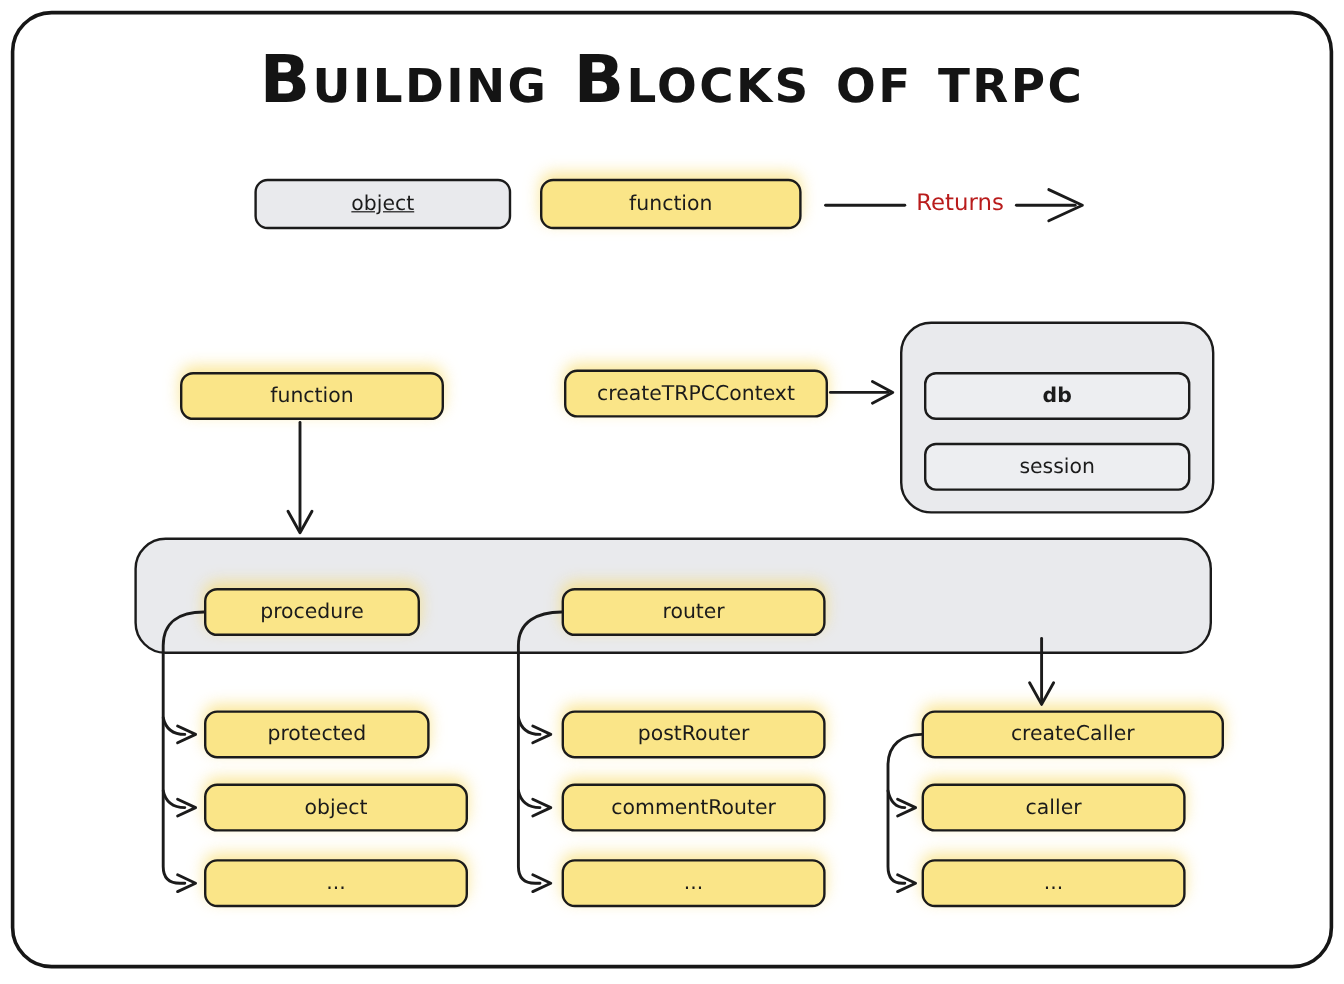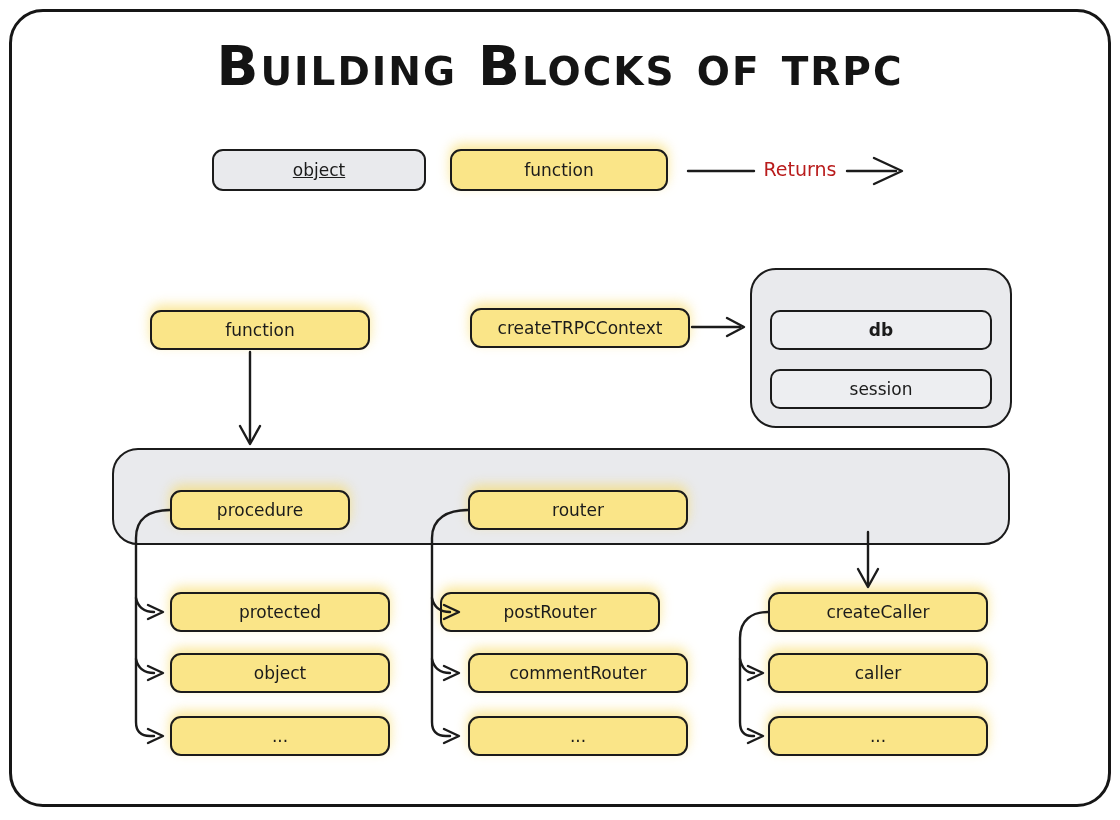--- a/index.html
+++ b/index.html
@@ -80,41 +80,41 @@
   <div class="container-box" style="left:112px; top:448px; width:898px; height:97px;"></div>
   <div class="container-label" style="top:456px; left:112px; width:898px;">t</div>
 
   <div class="box yellow" style="left:170px; top:490px; width:180px;">
     <span>procedure</span>
   </div>
   <div class="box yellow" style="left:468px; top:490px; width:220px;">
     <span>router</span>
   </div>
 
-  <div class="box yellow" style="left:170px; top:592px; width:220px;">
+  <div class="box yellow" style="left:170px; top:592px; width:188px;">
     <span>protected</span>
   </div>
   <div class="box yellow" style="left:170px; top:653px; width:220px;">
     <span>object</span>
   </div>
   <div class="box yellow" style="left:170px; top:716px; width:220px;">
     <span>...</span>
   </div>
 
-  <div class="box yellow" style="left:440px; top:592px; width:220px;">
+  <div class="box yellow" style="left:468px; top:592px; width:220px;">
     <span>postRouter</span>
   </div>
   <div class="box yellow" style="left:468px; top:653px; width:220px;">
     <span>commentRouter</span>
   </div>
   <div class="box yellow" style="left:468px; top:716px; width:220px;">
     <span>...</span>
   </div>
 
-  <div class="box yellow" style="left:768px; top:592px; width:220px;">
+  <div class="box yellow" style="left:768px; top:592px; width:252px;">
     <span>createCaller</span>
   </div>
   <div class="box yellow" style="left:768px; top:653px; width:220px;">
     <span>caller</span>
   </div>
   <div class="box yellow" style="left:768px; top:716px; width:220px;">
     <span>...</span>
   </div>
 
   <svg class="wires" viewBox="0 0 1120 820">

